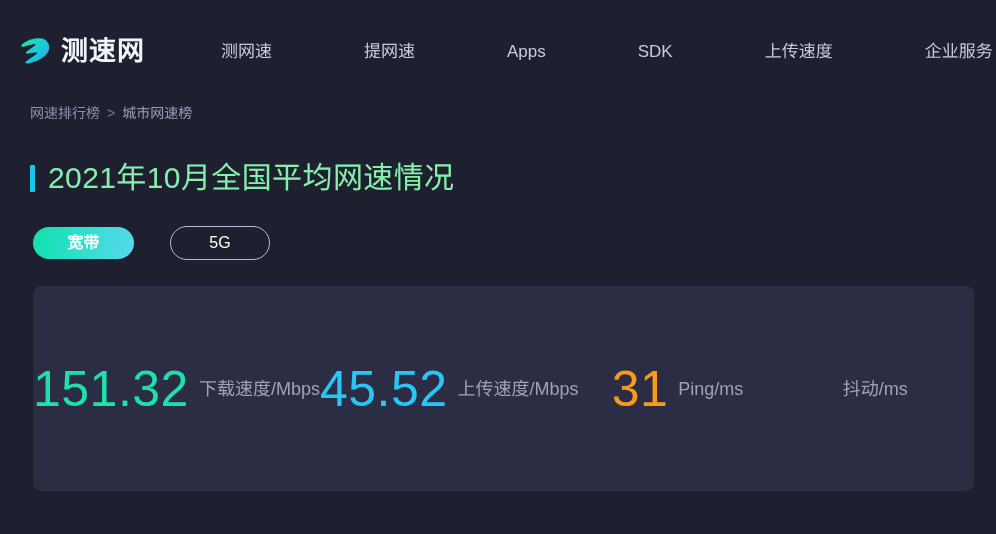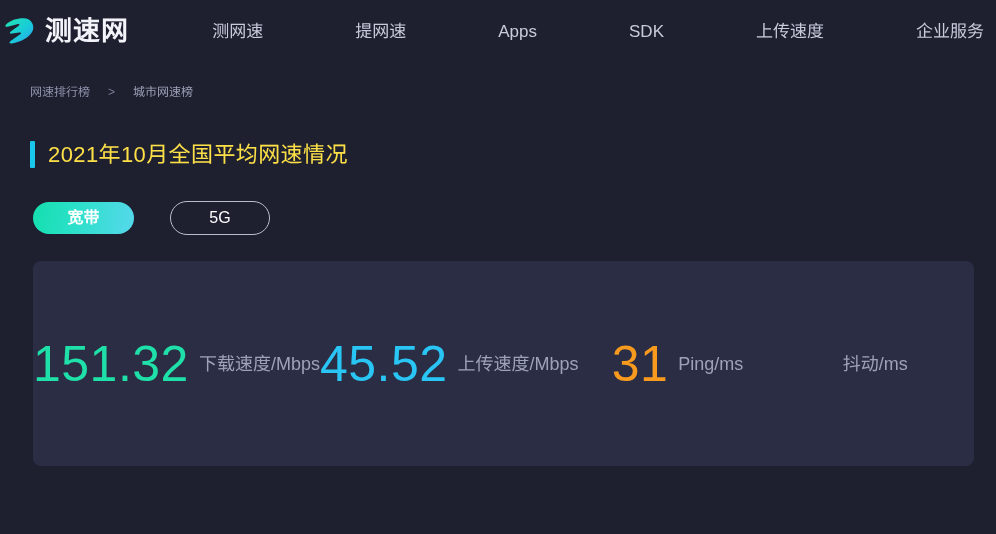--- a/index.html
+++ b/index.html
@@ -16,22 +16,23 @@
     font-family: "Liberation Sans", "DejaVu Sans", sans-serif;
     color: #ffffff;
     -webkit-font-smoothing: antialiased;
   }
 
   
   .header {
     height: 62px;
     display: flex;
     align-items: center;
-    padding-left: 2px;
+    padding-left: 18px;
     background: #1e2030;
+    margin-top: 20px;
   }
 
   .brand {
     display: flex;
     align-items: center;
     gap: 9px;
     flex: 0 0 auto;
     cursor: pointer;
   }
 
@@ -67,25 +68,25 @@
     line-height: 1;
     padding: 6px 2px;
   }
 
   .nav-gap-1 { margin-left: 74px; }
   .nav-gap   { margin-left: 80px; }
 
   
   .breadcrumb {
     margin: 24px 0 0 30px;
-    font-size: 12px;
+    font-size: 14px;
     color: #8f93aa;
     display: flex;
     align-items: center;
-    gap: 18px;
+    gap: 7px;
     line-height: 1;
   }
   .crumb-link { color: #8f93aa; cursor: pointer; }
   .crumb-sep { color: #777b92; }
   .crumb-current { color: #9ca0b6; cursor: pointer; }
 
   
   .page-title-row {
     margin: 43px 0 0 30px;
     display: flex;
@@ -93,23 +94,23 @@
     gap: 13px;
   }
   .title-accent {
     width: 5px;
     height: 27px;
     background: #19c6ec;
     border-radius: 1px;
     flex: 0 0 auto;
   }
   .page-title {
-    font-size: 22px;
+    font-size: 30px;
     font-weight: 400;
-    color: #fde047;
+    color: #86efac;
     line-height: 1;
     letter-spacing: 0.4px;
     white-space: nowrap;
   }
 
   
   .filters {
     margin: 33px 0 0 33px;
     display: flex;
     align-items: center;

